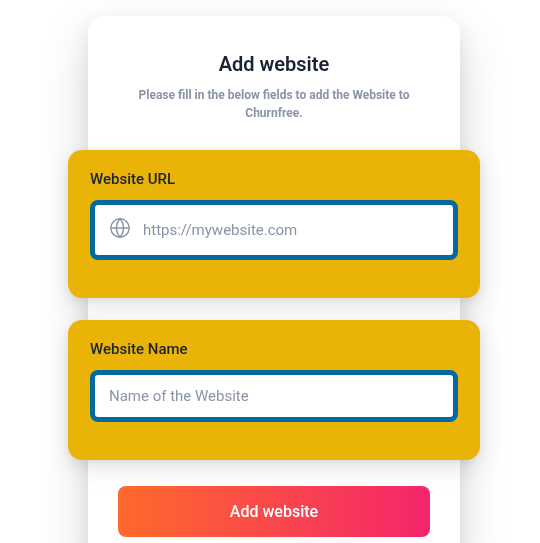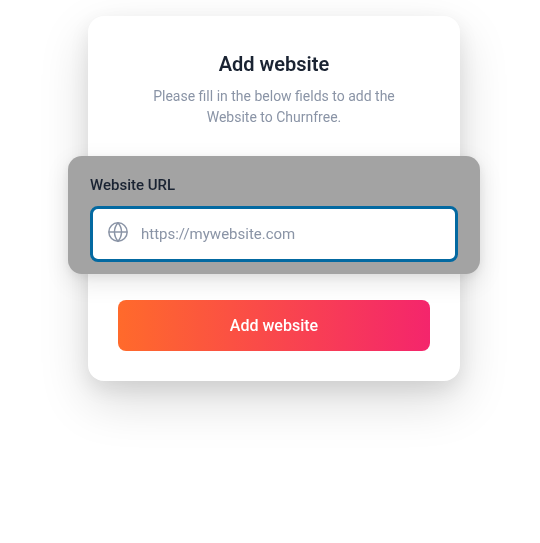--- a/index.html
+++ b/index.html
@@ -27,47 +27,48 @@
       margin-left: 8px;
     }
     .title {
       font-size: 20px;
       font-weight: 600;
       color: #1a2332;
       text-align: center;
       margin-bottom: 10px;
     }
     .subtitle {
-      font-size: 14px;
+      font-size: 12px;
       color: #8a94a6;
       text-align: center;
       line-height: 1.5;
       margin-bottom: 28px;
       padding: 0 14px;
+      font-weight: bold;
     }
     .field-card {
-      background: #a3a3a3;
+      background: #eab308;
       border-radius: 14px;
       box-shadow: 0 8px 24px rgba(0,0,0,0.10), 0 3px 8px rgba(0,0,0,0.06);
-      padding: 20px 22px 12px 22px;
+      padding: 20px 22px 38px 22px;
       margin-left: -50px;
       margin-right: -50px;
       margin-bottom: 22px;
     }
     .field-label {
       font-size: 15px;
       color: #1a2332;
       font-weight: 500;
       margin-bottom: 12px;
       display: block;
     }
     .input-wrapper {
       display: flex;
       align-items: center;
-      border: 3px solid #0369a1;
+      border: 5px solid #0369a1;
       border-radius: 8px;
       padding: 12px 14px;
       gap: 12px;
       background: #ffffff;
     }
     .input-wrapper svg {
       flex-shrink: 0;
       stroke: #8a94a6;
     }
     .input-field {
@@ -110,15 +111,21 @@
         <svg width="22" height="22" viewBox="0 0 24 24" fill="none" stroke-width="1.6">
           <circle cx="12" cy="12" r="10"></circle>
           <line x1="2" y1="12" x2="22" y2="12"></line>
           <path d="M12 2 a15 15 0 0 1 0 20 a15 15 0 0 1 0 -20"></path>
         </svg>
       </span>
       <input type="text" class="input-field" placeholder="https://mywebsite.com" style="">
     </div>
   </div>
 
+  <div class="field-card">
+    <label class="field-label">Website Name</label>
+    <div class="input-wrapper">
+      <input type="text" class="input-field" placeholder="Name of the Website" style="">
+    </div>
+  </div>
 
   <button class="submit-btn">Add website</button>
 </div>
 
 </body></html>

